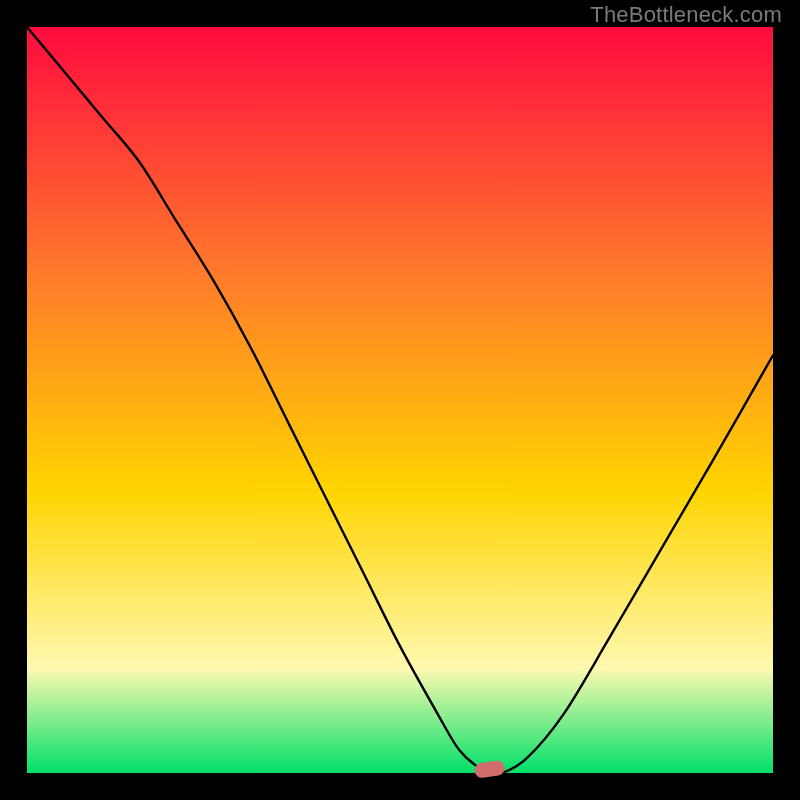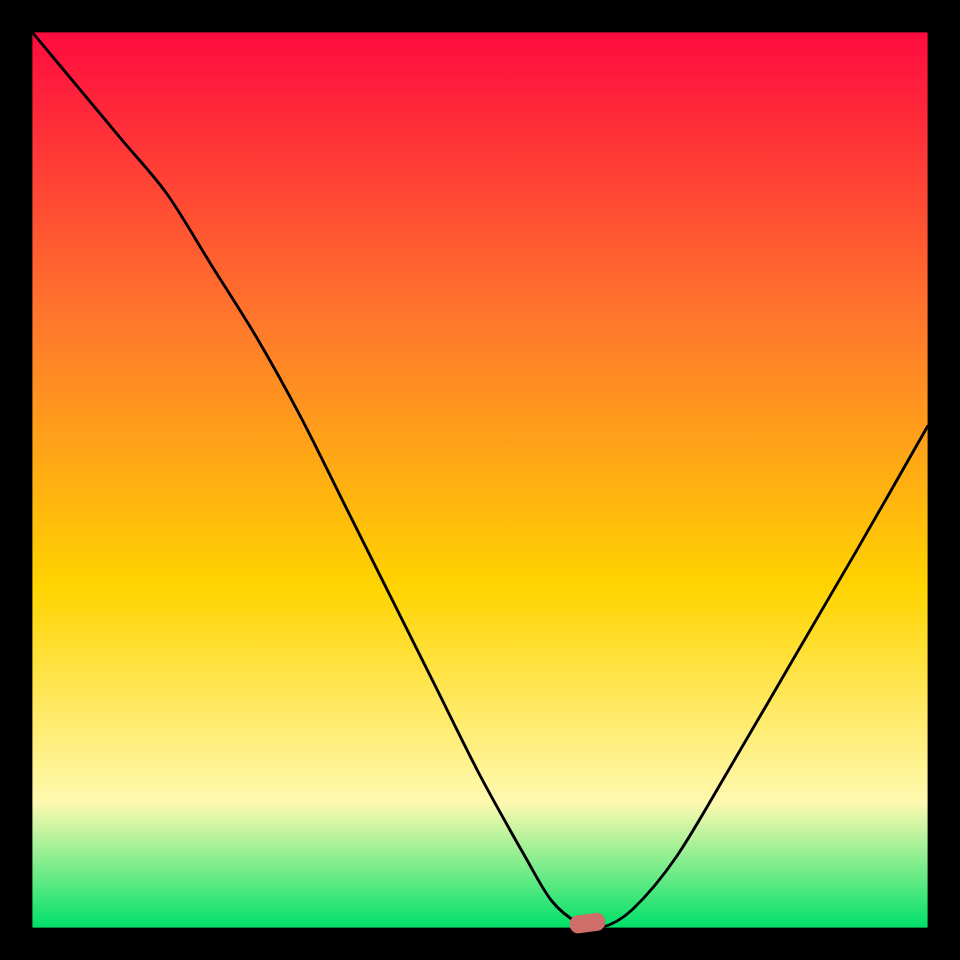--- a/index.html
+++ b/index.html
@@ -62,14 +62,15 @@
 
   <rect x="0" y="0" width="800" height="800" fill="#000000"></rect>
 
   <rect fill="url(#bg-grad)" id="plot-rect" x="27" y="27" width="746" height="746"></rect>
 
   <path id="curve-path" class="curve" stroke="#000000" d="M 27 27 C 32.968 34.16160000000001, 52.36400000000001 57.43680000000005, 64.30000000000001 71.76000000000005 C 76.23600000000002 86.08320000000005, 89.66400000000002 102.1968, 101.60000000000001 116.52 C 113.536 130.8432, 126.96399999999997 144.56960000000004, 138.89999999999998 161.28000000000003 C 150.83599999999998 177.99040000000002, 164.264 201.8624, 176.20000000000002 220.96 C 188.13600000000002 240.0576, 201.564 260.3488, 213.5 280.64 C 225.436 300.9312, 238.86399999999998 325.1016, 250.79999999999998 347.78000000000003 C 262.736 370.45840000000004, 276.16399999999993 398.508, 288.09999999999997 422.38 C 300.036 446.252, 313.46400000000006 473.108, 325.40000000000003 496.98 C 337.336 520.852, 350.764 547.7080000000001, 362.7 571.58 C 374.63599999999997 595.452, 388.064 623.5015999999999, 400 646.18 C 411.936 668.8584, 427.75120000000004 696.6096, 437.3 713.32 C 446.8488 730.0304000000001, 452.51839999999993 741.668, 459.67999999999995 750.62 C 466.84159999999997 759.572, 475.4952 765.6892, 482.06 769.27 C 488.6248 772.8507999999999, 493.54839999999996 774.7904, 500.71 773 C 507.8716 771.2096, 516.6744 767.6288000000001, 526.82 758.08 C 536.9656000000001 748.5312, 550.9904 732.4176000000001, 564.12 713.32 C 577.2496 694.2224, 593.3632 664.9792, 608.88 638.72 C 624.3968 612.4608000000001, 644.3896 577.8463999999999, 661.1 549.1999999999999 C 677.8104000000001 520.5536, 695.416 490.71360000000004, 713.32 459.68000000000006 C 731.224 428.6464000000001, 763.4512 371.95039999999995, 773 355.23999999999995"></path>
 
   <rect id="marker-rect" class="marker" rx="7" ry="7" fill="#cf6d6a" x="474.59999999999997" y="761.81" width="29.84" height="14.92" transform="rotate(-8 489.52 769.27)"></rect>
 </svg>
 
+<div class="watermark">TheBottleneck.com</div>
 
 </div>
 
 </body></html>

